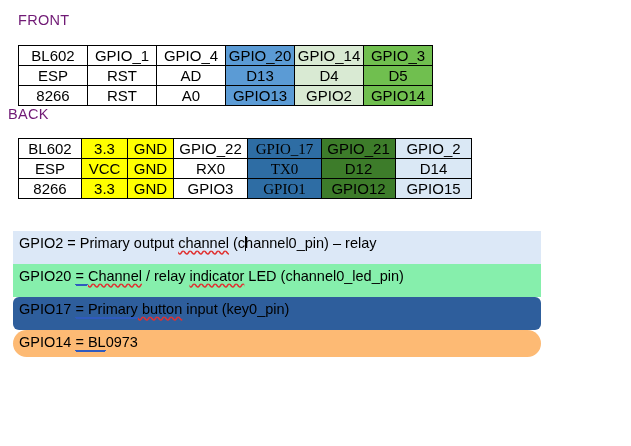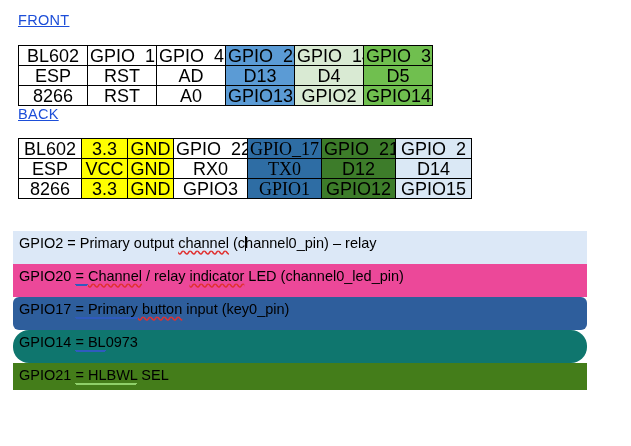--- a/index.html
+++ b/index.html
@@ -17,33 +17,32 @@
     color: #000000;
     -webkit-font-smoothing: antialiased;
   }
 
   
   .caption {
     position: absolute;
     font-size: 14.5px;
     line-height: 16px;
     letter-spacing: 0.3px;
-    color: #1d4ed8;
+    color: #701a75;
     white-space: nowrap;
-    text-decoration: underline;
   }
   #caption-front { left: 18px; top: 12px; }
-  #caption-back  { left: 18px; top: 106px; }
+  #caption-back  { left: 8px; top: 106px; }
 
   
   table.pin-table {
     position: absolute;
     border-collapse: collapse;
     table-layout: fixed;
-    font-size: 18px;
+    font-size: 15px;
     background: #404040;
   }
   table.pin-table td {
     border: 1px solid #000000;
     height: 19px;
     text-align: center;
     vertical-align: middle;
     padding: 0 2px;
     white-space: nowrap;
     overflow: hidden;
@@ -69,38 +68,38 @@
   .f-yellow  { background: #ffff00; }
   .f-dblue   { background: #2e6da4; font-family: Liberation Serif, serif; }
   .f-dgreen  { background: #3d7c2a; }
   .f-lblue   { background: #dae8f5; }
 
   
   #notes {
     position: absolute;
     left: 13px;
     top: 231px;
-    width: 574px;
+    width: 528px;
   }
   .note-row {
     position: relative;
     height: 33px;
     box-sizing: border-box;
     padding: 3px 0 0 6px;
     font-size: 14.5px;
     line-height: 19px;
     white-space: nowrap;
     overflow: visible;
   }
   .note-row:last-child { height: 27px; }
 
   .n-lblue  { background: #dce8f7; }
-  .n-mblue  { background: #ec4899; }
+  .n-mblue  { background: #86efac; }
   .n-dblue  { background: #2e5e9c; border-radius: 6px; }
-  .n-lgreen { background: #0f766e; border-radius: 16px; }
+  .n-lgreen { background: #fdba74; border-radius: 16px; }
   .n-mgreen { background: #92d973; }
   .n-dgreen { background: #447d1a; }
 
   
   .spell {
     text-decoration: underline wavy #e03030;
     text-decoration-skip-ink: none;
     text-underline-offset: 2px;
   }
   .grammar {
@@ -208,14 +207,13 @@
         <td class="f-lblue">GPIO15</td>
       </tr>
     </tbody>
 </table>
 
 <div id="notes">
     <div class="note-row n-lblue"><span>GPIO2 =  Primary output </span><span class="spell">channel</span><span> (c</span><span class="caret"></span><span>hannel0_pin) – relay</span></div>
     <div class="note-row n-mblue"><span>GPIO20 </span><span class="grammar">= </span><span class="spell"> Channel</span><span> / relay </span><span class="spell">indicator</span><span> LED (channel0_led_pin)</span></div>
     <div class="note-row n-dblue"><span>GPIO17 </span><span class="grammar">=  Primary</span><span class="spell"> button</span><span> input (key0_pin)</span></div>
     <div class="note-row n-lgreen"><span>GPIO14 </span><span class="grammar">=  BL</span><span>0973</span></div>
-    <div class="note-row n-dgreen"><span>GPIO21 </span><span class="grammar-dg">=  HLBWL</span><span> SEL</span></div>
   </div>
 
 </body></html>

